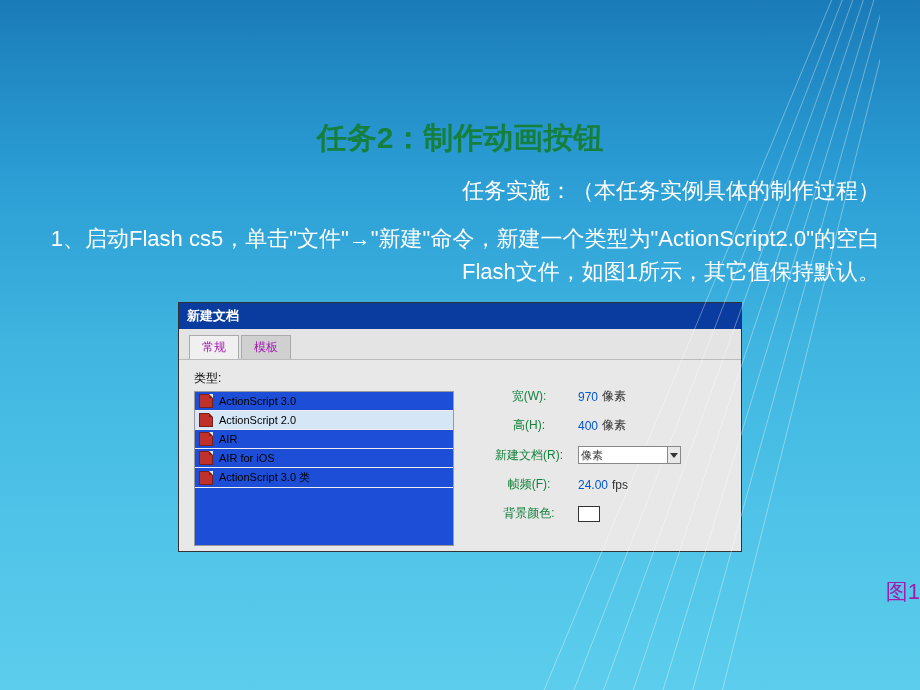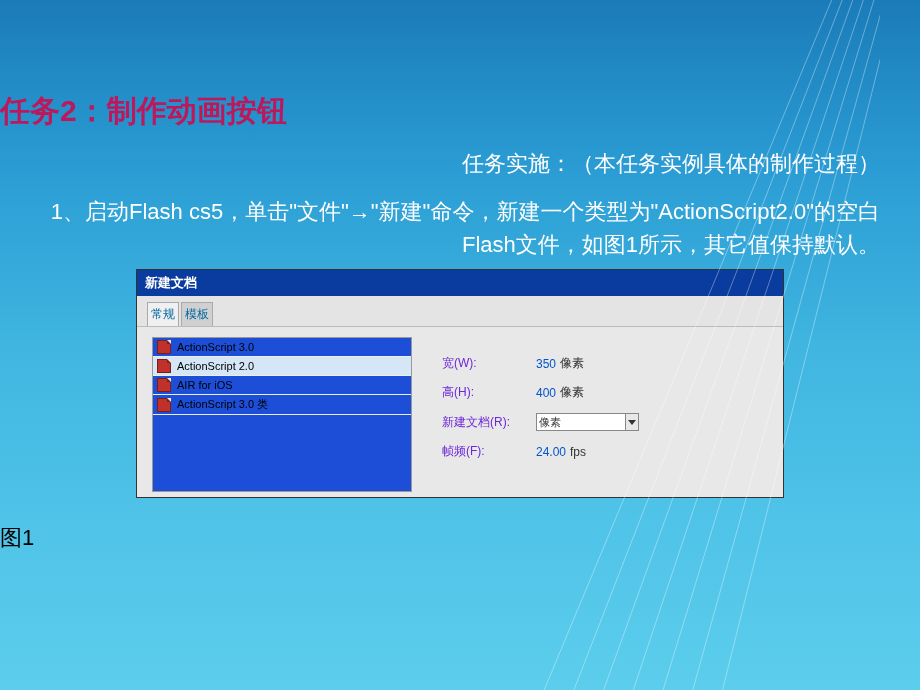--- a/index.html
+++ b/index.html
@@ -18,61 +18,61 @@
     width: 400px;
     height: 700px;
     opacity: 0.35;
     pointer-events: none;
   }
   .diag-lines line {
     stroke: #ffffff;
     stroke-width: 1;
   }
   .title {
-    color: #be185d;
+    color: #15803d;
     font-size: 30px;
     font-weight: bold;
-    text-align: left;
-    margin-top: 91px;
+    text-align: center;
+    margin-top: 118px;
   }
   .body-text {
     color: #fff;
     font-size: 22px;
     margin: 15px 40px 0 40px;
     line-height: 1.5;
     text-align: right;
   }
   .dialog {
-    width: 648px;
-    margin: 8px auto 0 auto;
+    width: 564px;
+    margin: 14px auto 0 auto;
     background: #e8e8e8;
     border: 1px solid #333;
     font-size: 12px;
     color: #000;
   }
   .dlg-titlebar {
     background: #0a3b9e;
     color: #fff;
     padding: 4px 8px;
     font-weight: bold;
     font-size: 13px;
   }
   .dlg-tabs {
     background: #e4e4e4;
     border-bottom: 1px solid #bbb;
     padding: 6px 10px 0 10px;
     display: flex;
     gap: 2px;
   }
   .tab {
-    padding: 3px 3px;
+    padding: 3px 12px;
     background: #d0d0d0;
     border: 1px solid #aaa;
     border-bottom: none;
-    color: #0369a1;
+    color: #a21caf;
     font-size: 12px;
   }
   .tab.active {
     background: #f0f0f0;
     font-weight: normal;
   }
   .dlg-content {
     display: flex;
     background: #e8e8e8;
     padding: 10px 15px 5px 15px;
@@ -126,22 +126,22 @@
     border-top: 4px solid #e8e8e8;
   }
   .prop-row {
     display: flex;
     align-items: center;
     margin-bottom: 12px;
     gap: 4px;
   }
   .prop-label {
     width: 90px;
-    text-align: left;
-    color: #6d28d9;
+    text-align: center;
+    color: #15803d;
   }
   .prop-val { color: #0055cc; }
   .prop-unit { color: #333; }
   .unit-select {
     border: 1px solid #888;
     background: #fff;
     width: 90px;
     height: 18px;
     font-size: 11px;
     padding: 0 2px;
@@ -169,22 +169,22 @@
     border-top: 5px solid #333;
   }
   .colorbox {
     width: 22px;
     height: 16px;
     border: 1px solid #333;
     background: #fff;
     display: inline-block;
   }
   .caption {
-    color: #000000;
-    text-align: left;
+    color: #a21caf;
+    text-align: right;
     font-size: 22px;
     margin-top: 25px;
   }
 </style>
 </head>
 <body>
 
 <svg class="diag-lines" viewBox="0 0 400 700" preserveAspectRatio="none">
   <line x1="60" y1="700" x2="360" y2="-20"></line>
   <line x1="90" y1="700" x2="370" y2="-20"></line>
@@ -203,60 +203,69 @@
 <div class="dialog">
   <div class="dlg-titlebar">新建文档</div>
 
   <div class="dlg-tabs">
     <div class="tab active">常规</div>
     <div class="tab">模板</div>
   </div>
 
   <div class="dlg-content">
     <div class="left-col">
+      <span class="type-label">类型:</span>
       <div class="type-list">
         <div class="type-item">
           <span class="fla-icon"></span>
           <span>ActionScript 3.0</span>
         </div>
         <div class="type-item selected">
           <span class="fla-icon"></span>
           <span>ActionScript 2.0</span>
         </div>
         <div class="type-item">
           <span class="fla-icon"></span>
+          <span>AIR</span>
+        </div>
+        <div class="type-item">
+          <span class="fla-icon"></span>
           <span>AIR for iOS</span>
         </div>
         <div class="type-item">
           <span class="fla-icon"></span>
           <span>ActionScript 3.0 类</span>
         </div>
       </div>
     </div>
 
     <div class="right-col">
       <div class="prop-row">
         <span class="prop-label">宽(W):</span>
-        <span class="prop-val">350</span>
+        <span class="prop-val">970</span>
         <span class="prop-unit">像素</span>
       </div>
       <div class="prop-row">
         <span class="prop-label">高(H):</span>
         <span class="prop-val">400</span>
         <span class="prop-unit">像素</span>
       </div>
       <div class="prop-row">
         <span class="prop-label">新建文档(R):</span>
         <span class="unit-select">
           <span>像素</span>
           <span class="dd"></span>
         </span>
       </div>
       <div class="prop-row">
         <span class="prop-label">帧频(F):</span>
         <span class="prop-val">24.00</span>
         <span class="prop-unit">fps</span>
       </div>
+      <div class="prop-row">
+        <span class="prop-label">背景颜色:</span>
+        <span class="colorbox"></span>
+      </div>
     </div>
   </div>
 </div>
 
 <div class="caption">图1</div>
 
 </body></html>

